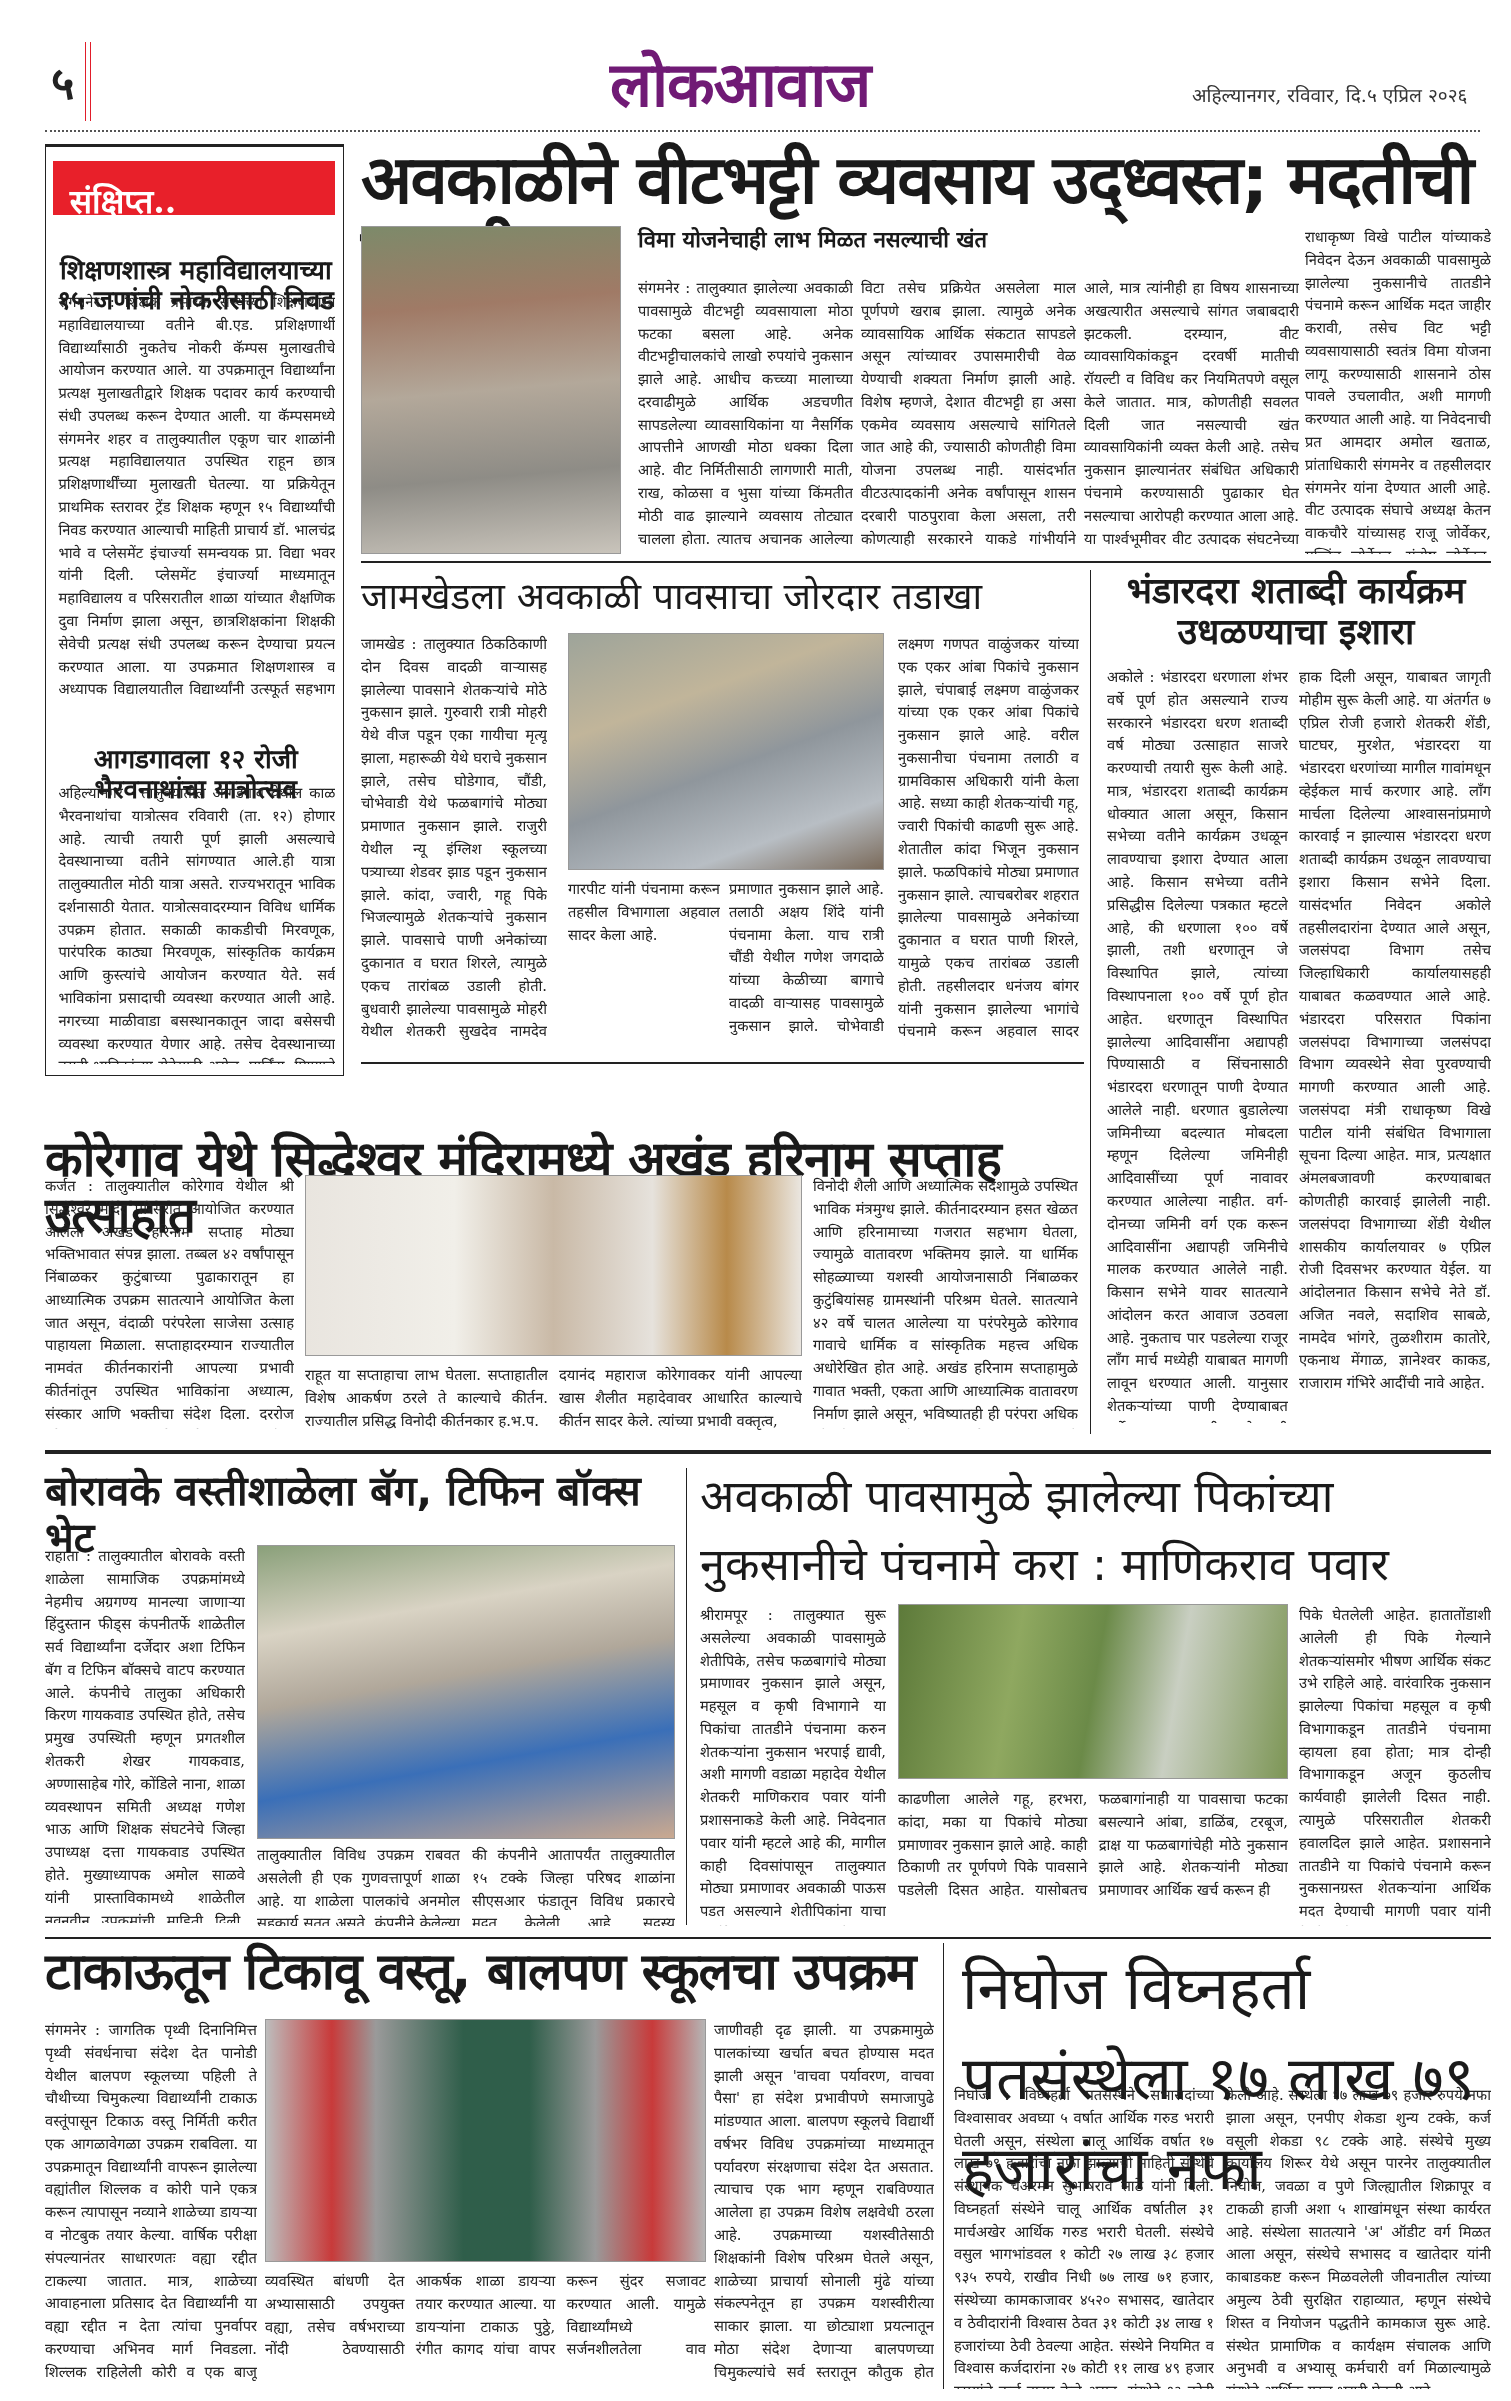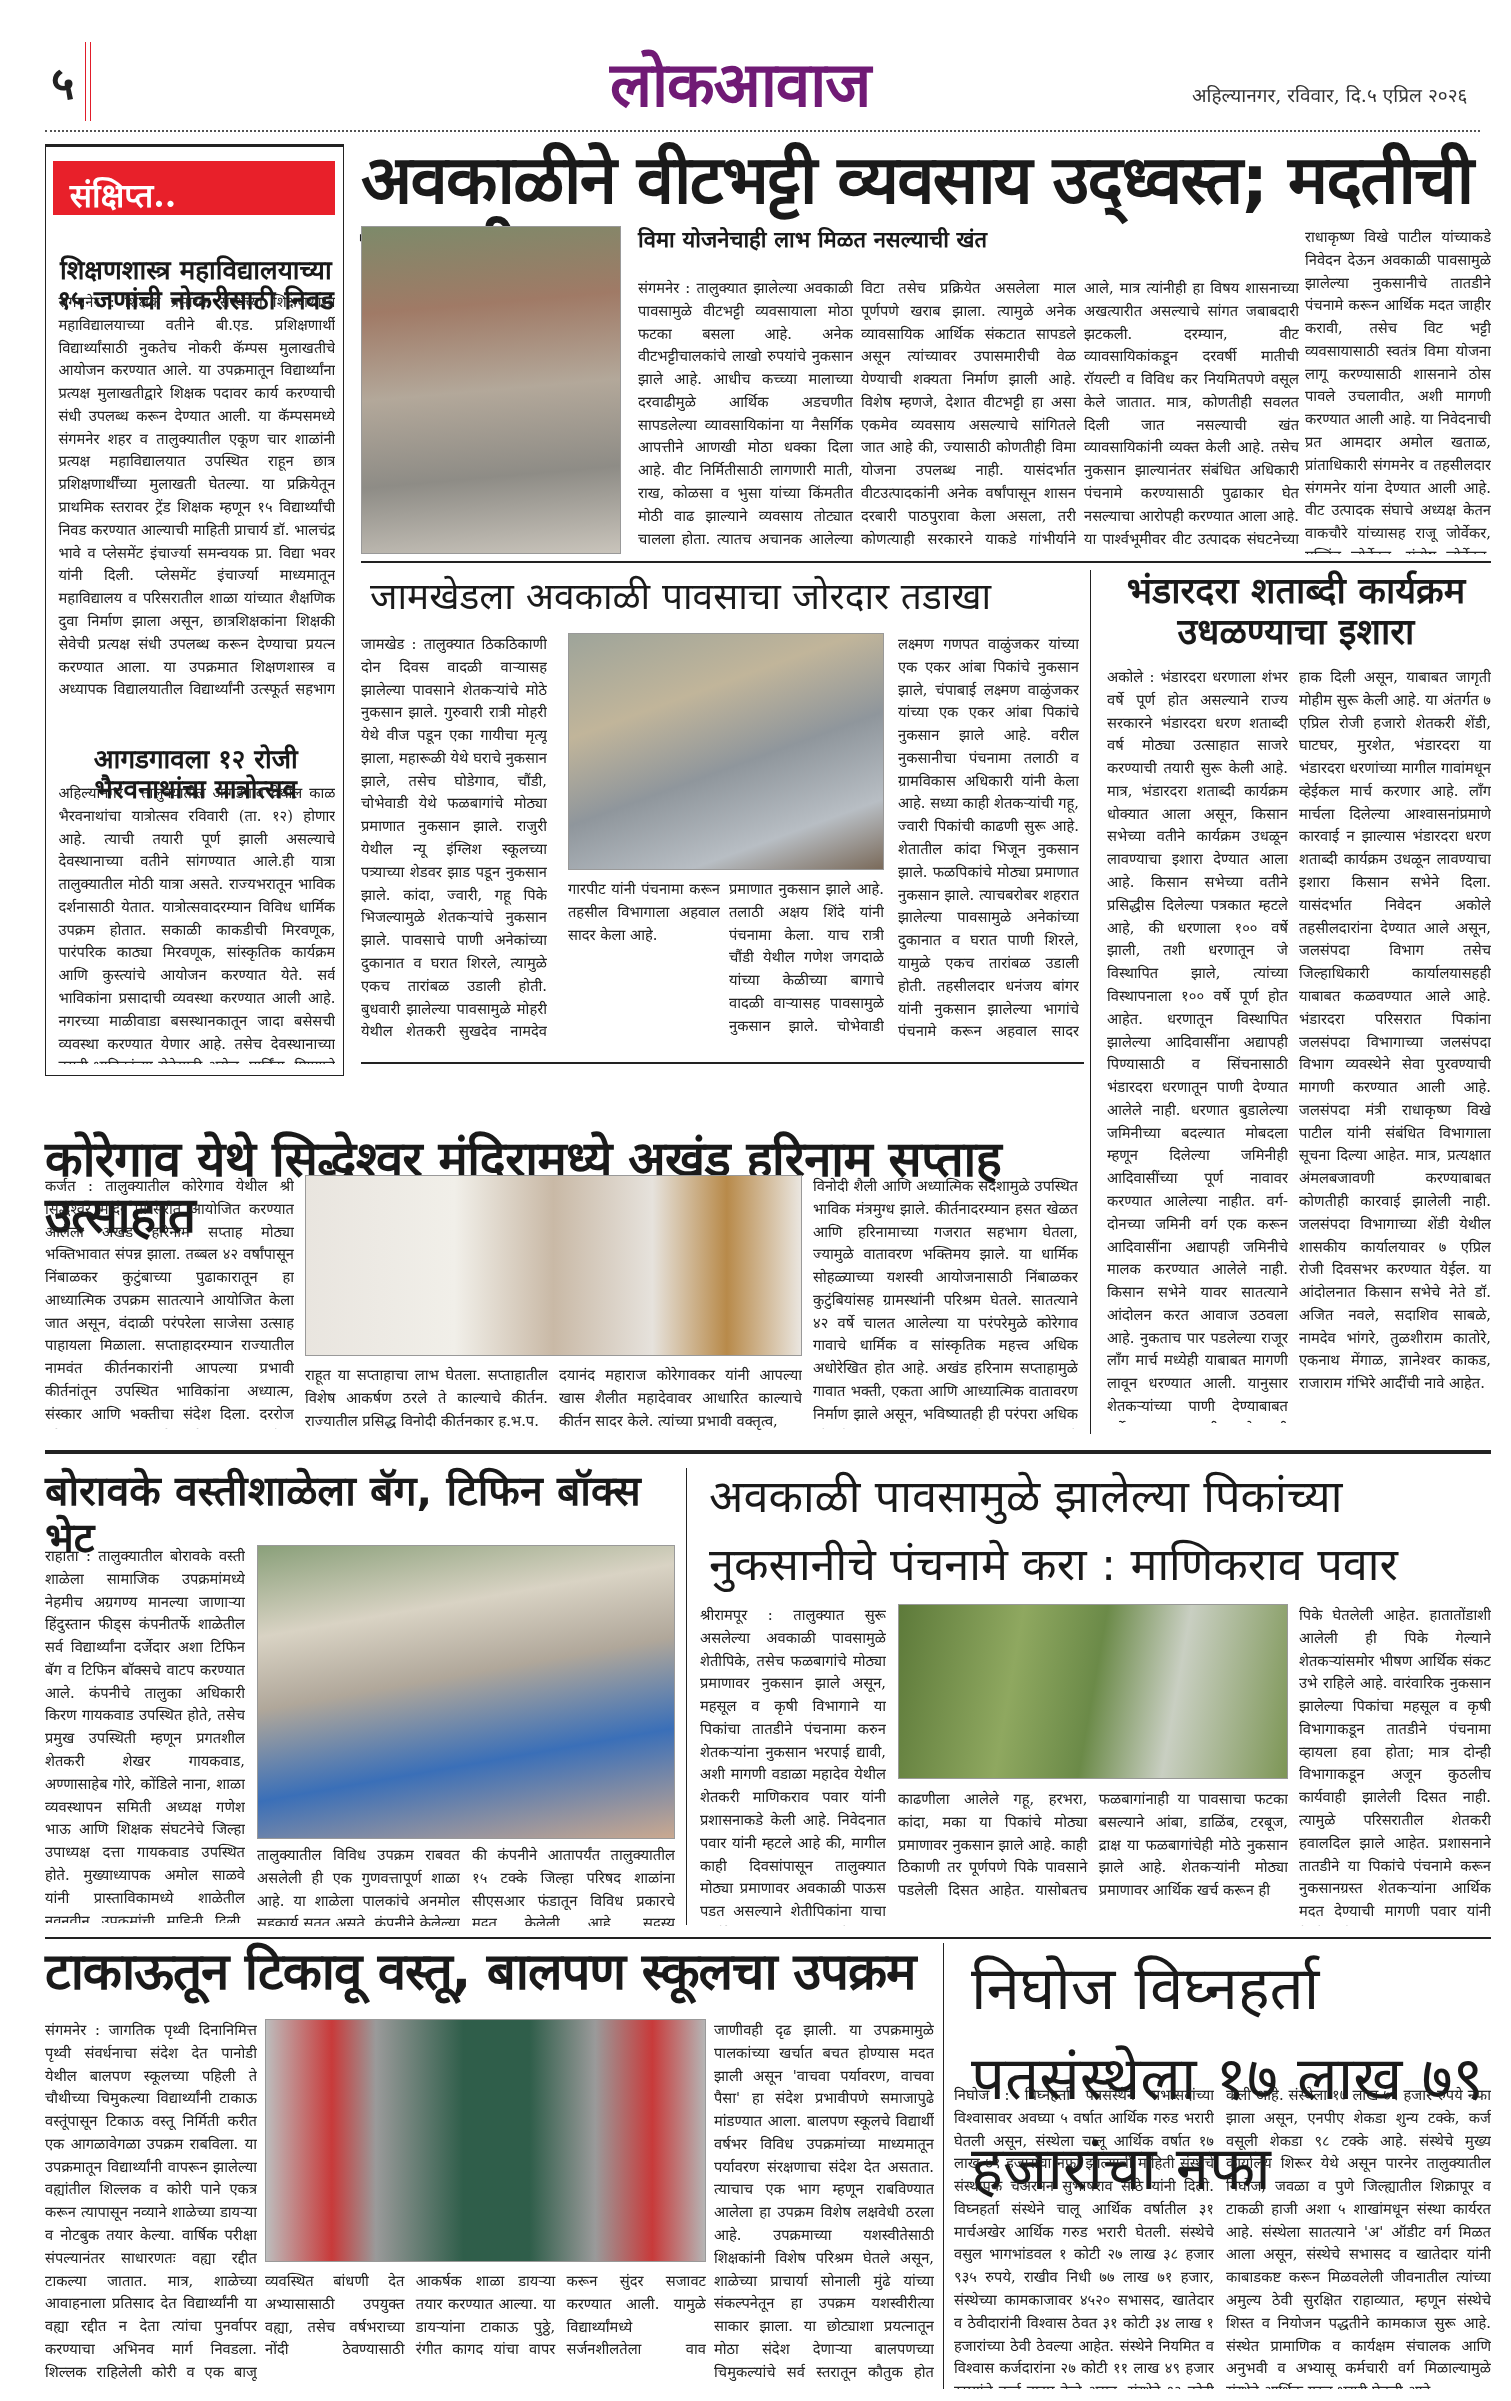--- a/index.html
+++ b/index.html
@@ -6,32 +6,32 @@
   html, body { width: 1512px; height: 2401px; background: #fff; overflow: hidden; }
   body { position: relative; font-family: "DejaVu Sans", sans-serif; color: #1a1a1a; }
   .abs { position: absolute; }
   .masthead-page { left: 51px; top: 51px; font-size: 45px; font-weight: bold; color: #222; }
   .masthead-rule { left: 85px; top: 42px; width: 5.6px; height: 79px; border-left: 1.7px solid #e11d2a; border-right: 1.7px solid #e11d2a; }
   .masthead-logo { left: 610px; top: 40px; font-size: 62px; font-weight: bold; color: #701a75; letter-spacing: -1.1px; font-family: "DejaVu Sans", sans-serif; }
   .masthead-date { left: 1192px; top: 82px; font-size: 19px; color: #333; font-family: "DejaVu Serif", serif; }
   .dotted-rule { left: 45px; top: 130px; width: 1435px; border-top: 2.3px dotted #555; }
 
   .box-brief { left: 45px; top: 144px; width: 299px; height: 932px; border: 1.7px solid #222; border-top-width: 3.4px; }
-  .brief-banner { position: absolute; left: 6.8px; top: 14px; width: 282px; height: 54px; background: #e8202a; color: #fff; font-size: 33px; font-weight: bold; padding: 11px 17px; font-family: "DejaVu Serif", serif; }
+  .brief-banner { position: absolute; left: 6.8px; top: 14px; width: 282px; height: 54px; background: #e8202a; color: #fff; font-size: 33px; font-weight: bold; padding: 17px 17px; font-family: "DejaVu Serif", serif; }
   .brief-head { position: absolute; left: 11.3px; width: 277px; font-size: 26px; font-weight: bold; text-align: center; line-height: 1.15; margin-top: 33px; }
   .brief-body { position: absolute; left: 12.4px; width: 277px; font-size: 14.7px; line-height: 1.55; text-align: justify; font-family: "DejaVu Serif", serif; color: #222; }
 
   .main-headline { left: 361px; top: 144px; width: 1130px; font-size: 67px; font-weight: 900; line-height: 1.1; letter-spacing: -1.7px; }
   .photo { background: linear-gradient(160deg, #8a8d7f 0%, #b09a88 30%, #9a9892 60%, #c7c3bb 100%); border: 0.6px solid #999; }
   .sub-head { font-size: 22px; font-weight: bold; }
   .col-text { font-size: 14.7px; line-height: 1.55; text-align: justify; font-family: "DejaVu Serif", serif; color: #222; }
   .hrule { border-top: 2.8px solid #222; }
   .vrule { border-left: 1.1px solid #222; }
   .sec-head { font-weight: bold; line-height: 1.15; }
-  .sec-head.light { font-weight: normal; margin-left: 9px; }
+  .sec-head.light { font-weight: normal; }
 </style>
 </head>
 <body>
 
 <div class="abs masthead-page">५</div>
 <div class="abs masthead-rule"></div>
 <div class="abs masthead-logo">लोकआवाज</div>
 <div class="abs masthead-date">अहिल्यानगर, रविवार, दि.५ एप्रिल २०२६</div>
 <div class="abs dotted-rule"></div>
 

